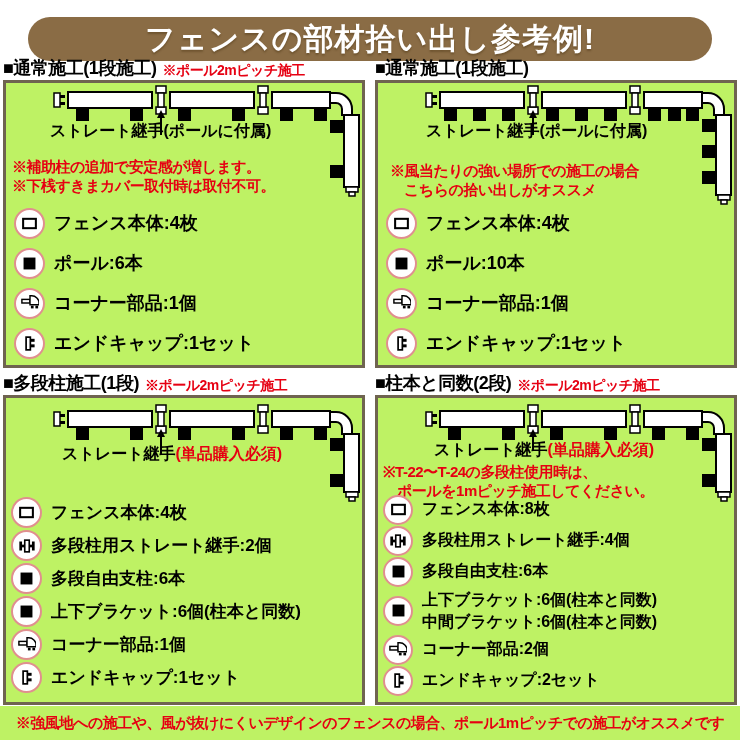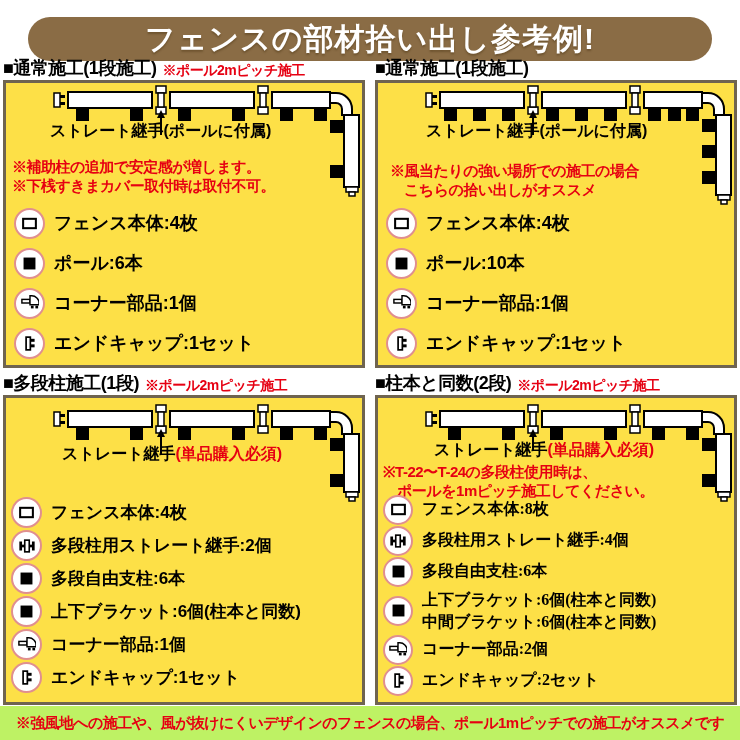--- a/index.html
+++ b/index.html
@@ -19,21 +19,21 @@
   }
   
   .panel{position:absolute;width:362px;}
   .q0{left:3px;top:55px;}
   .q1{left:375px;top:55px;}
   .q2{left:3px;top:370px;}
   .q3{left:375px;top:370px;}
   .phead{height:25px;display:flex;align-items:flex-end;gap:6px;white-space:nowrap;}
   .ptitle{font-size:18px;font-weight:bold;color:#000;letter-spacing:-.5px;}
   .pitch{font-size:14px;font-weight:bold;color:#e60012;letter-spacing:-.5px;}
-  .box{position:relative;border:3px solid #6f6450;background:#fde047;}
+  .box{position:relative;border:3px solid #6f6450;background:#bef264;}
   .q0 .box,.q1 .box{height:282px;}
   .q2 .box,.q3 .box{height:304px;}
   .diagram{position:absolute;left:0;top:2px;width:356px;pointer-events:none;}
   .q2 .diagram,.q3 .diagram{top:6px;}
   .oc{fill:#fff;stroke:#000;stroke-width:2;}
   .oc1{fill:#fff;stroke:#000;stroke-width:1.5;}
   .fk{fill:#000;}
   .jlabel{position:absolute;font-size:16px;font-weight:bold;color:#000;white-space:nowrap;}
   .jnote{color:#000;}
   .jnote.red{color:#e60012;}
@@ -47,21 +47,21 @@
   .q1 .dnote{left:12px;top:78px;}
   .q3 .dnote{left:5px;top:64px;}
   
   .parts{position:absolute;left:8px;margin:0;padding:0;list-style:none;display:flex;flex-direction:column;}
   .q0 .parts,.q1 .parts{top:120px;}
   .q2 .parts{top:98px;left:5px;}
   .q3 .parts{top:96px;left:5px;}
   .part{display:flex;align-items:center;gap:9px;}
   .q0 .part,.q1 .part{height:40px;}
   .q2 .part{height:33px;}
-  .q3 .part{height:31px;font-family:Liberation Serif, serif;}
+  .q3 .part{height:31px;}
   .q3 .part.dbl{height:47px;}
   .circ{
     width:27px;height:27px;border:2px solid #e08f8f;border-radius:50%;
     display:flex;align-items:center;justify-content:center;flex:none;background:#fff;
   }
   .q3 .circ{width:26px;height:26px;}
   .plabel{font-weight:bold;color:#000;white-space:nowrap;}
   .q0 .plabel,.q1 .plabel{font-size:18px;}
   .q2 .plabel{font-size:17px;}
   .q3 .plabel{font-size:16px;}

